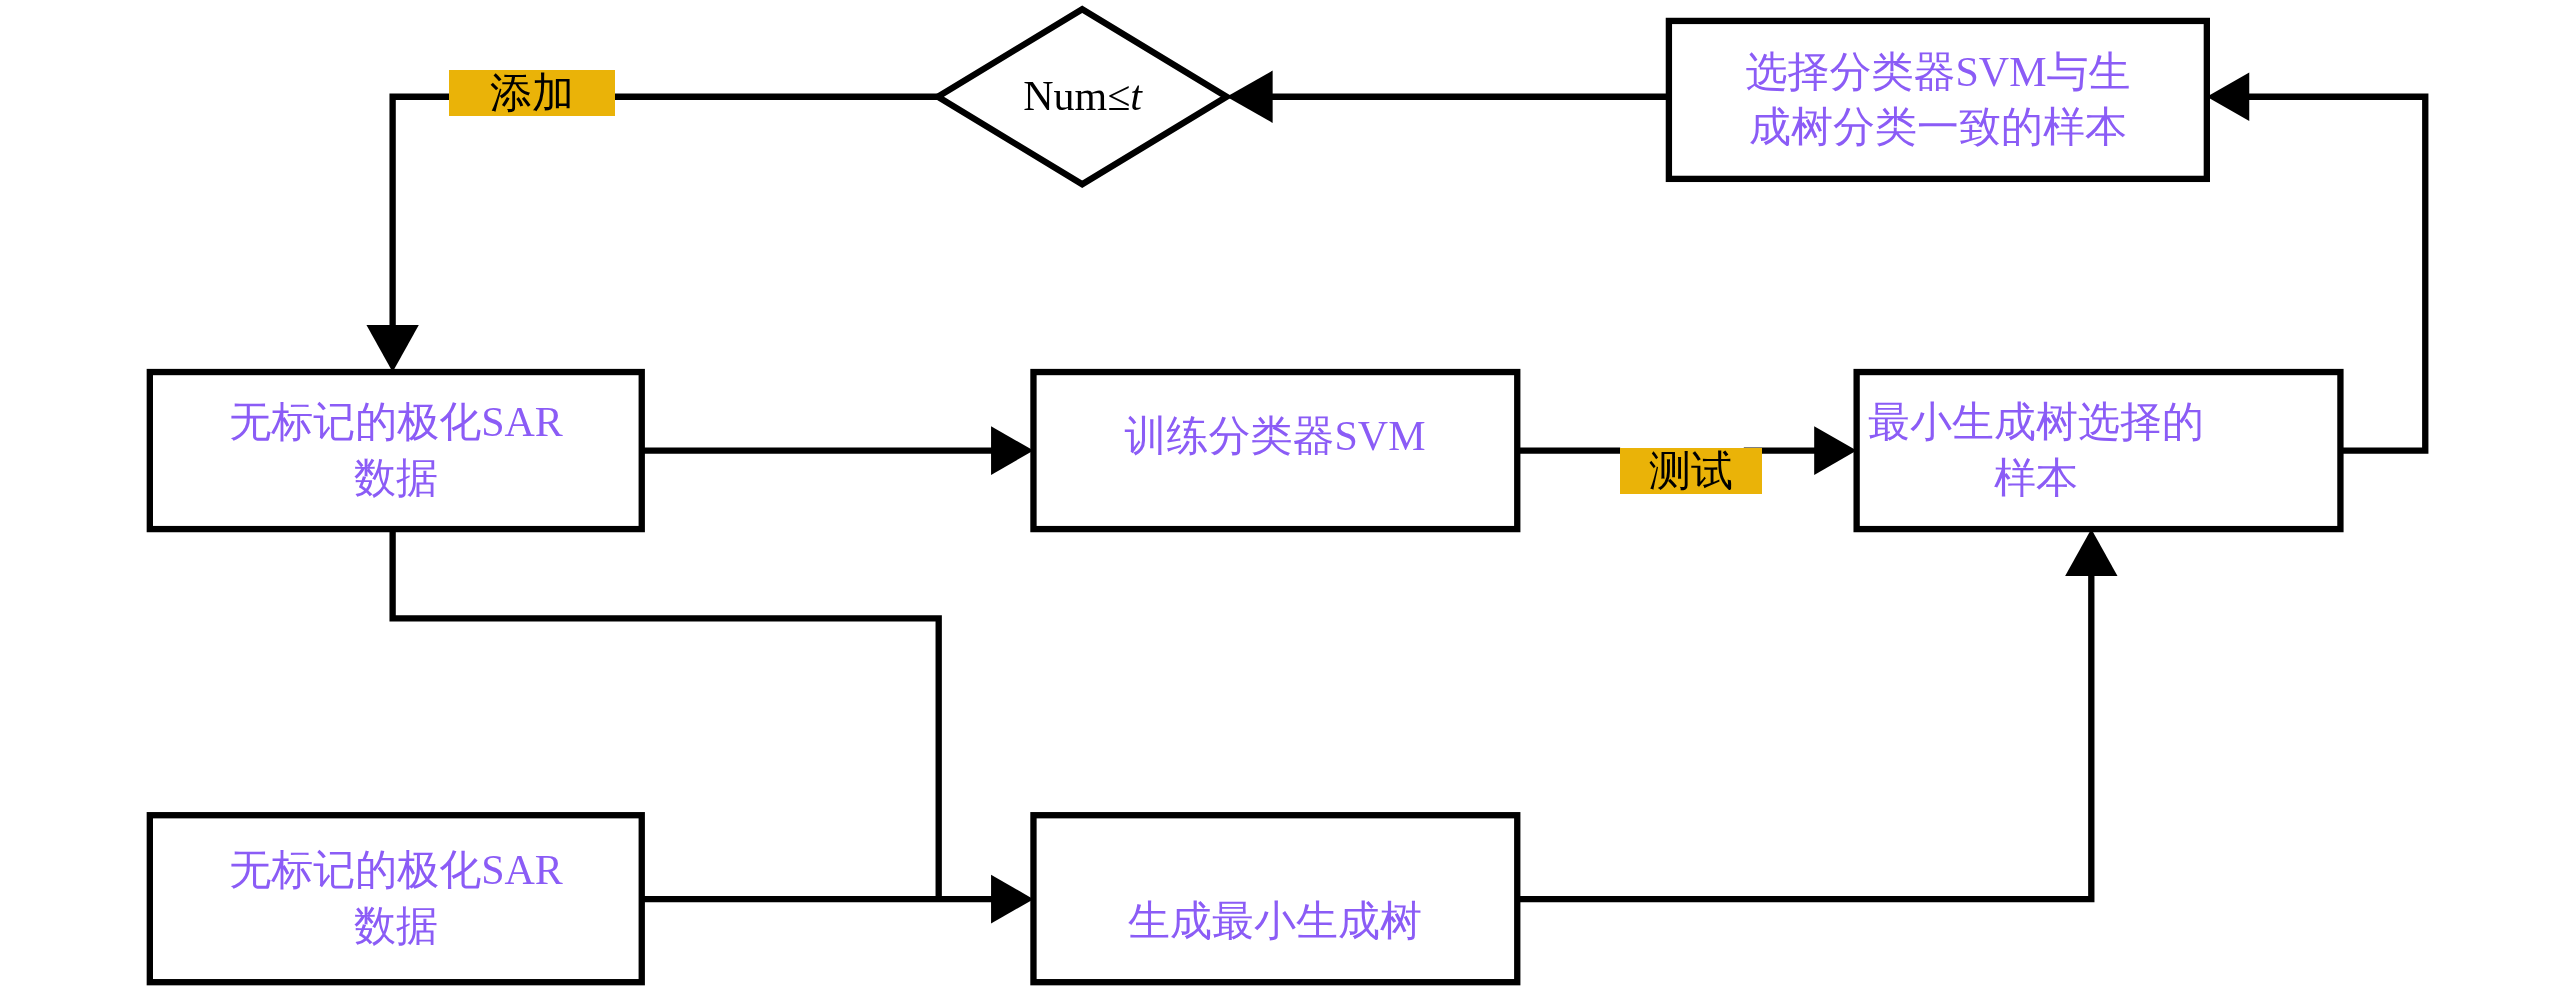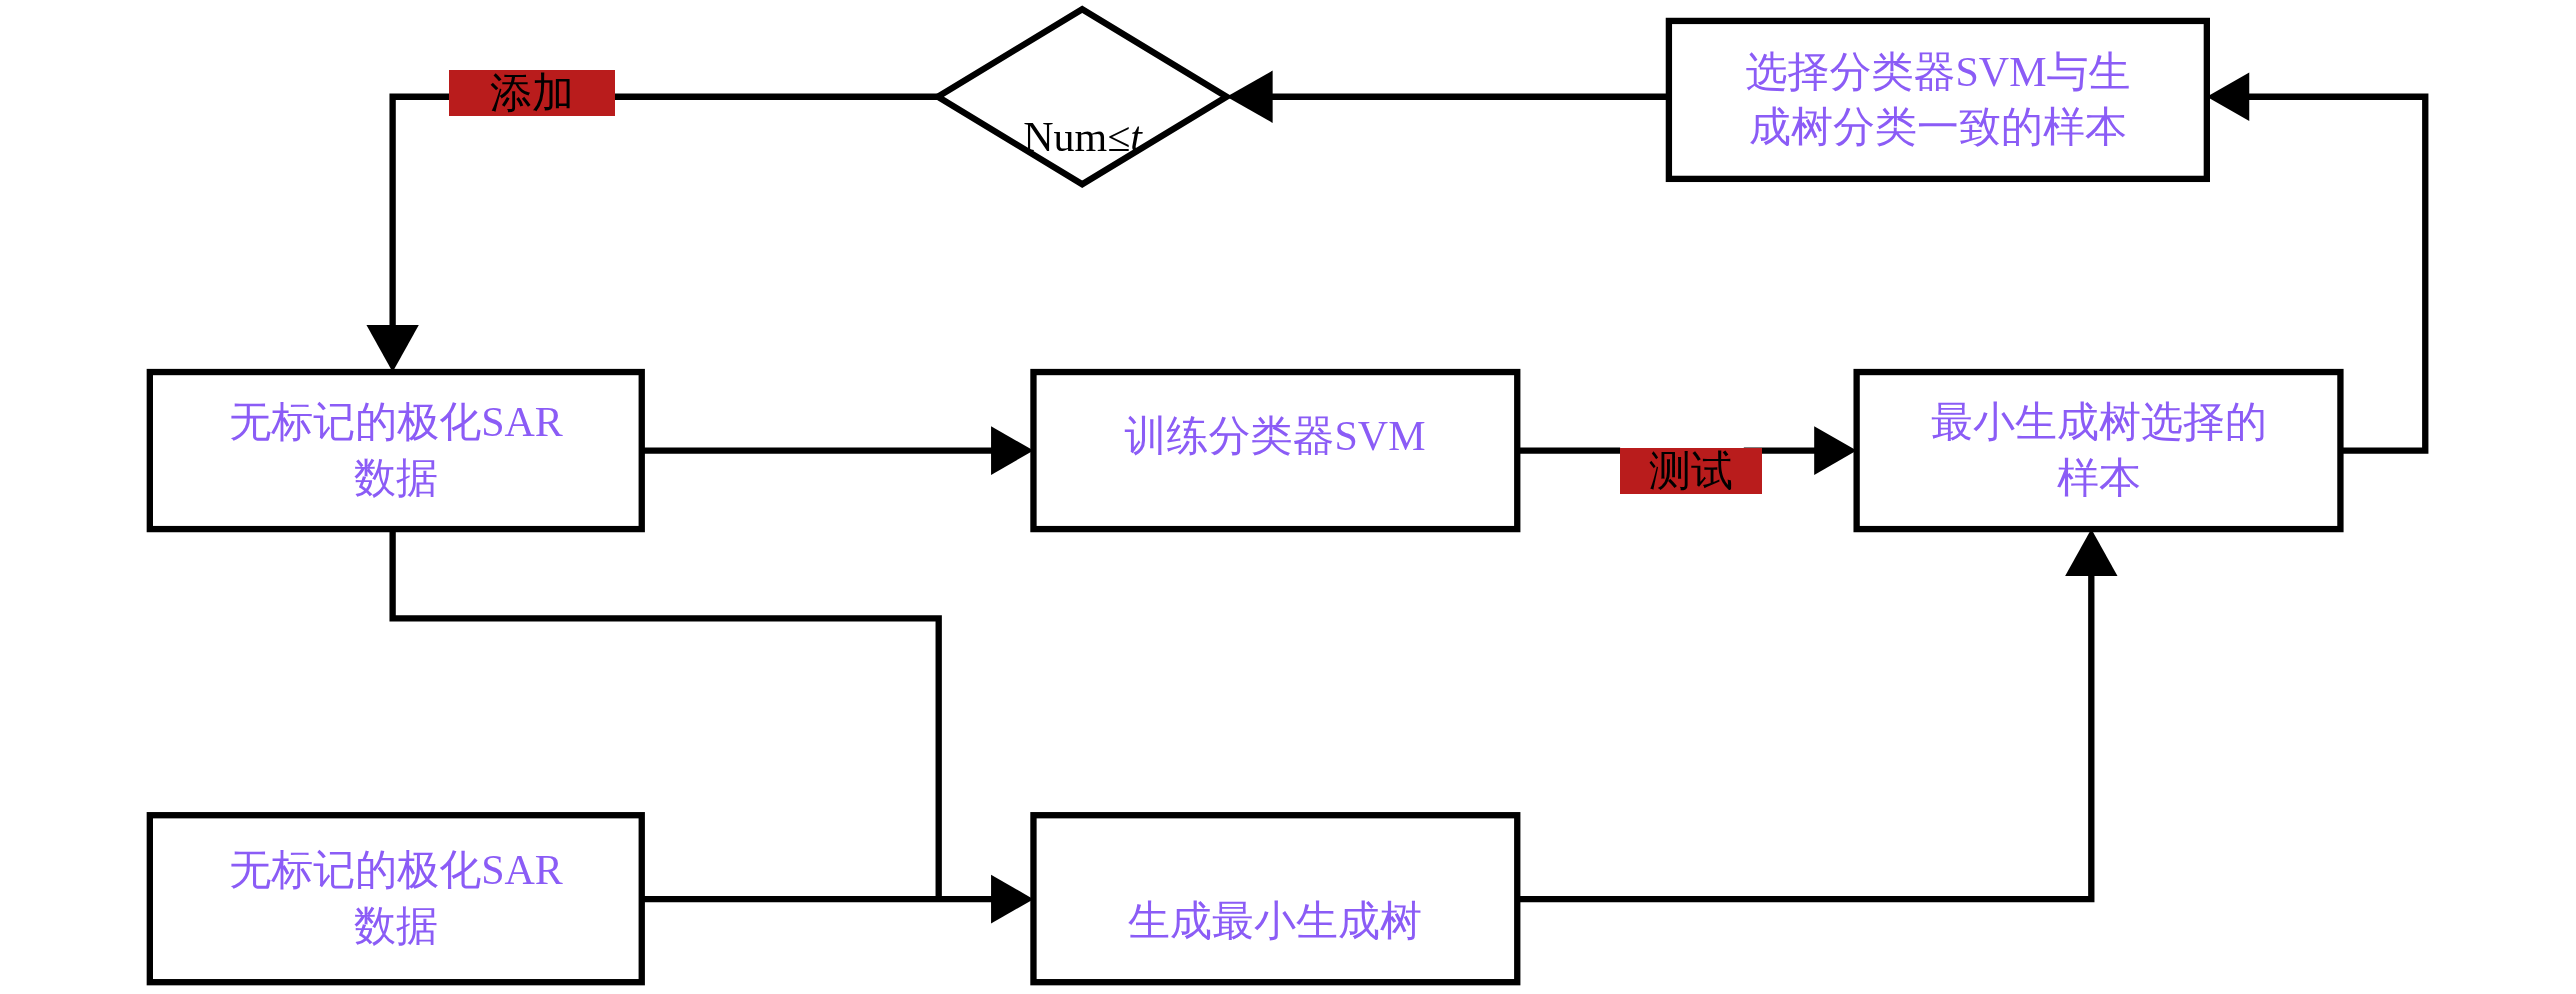--- a/index.html
+++ b/index.html
@@ -32,33 +32,32 @@
     line-height: 1.32;
     color: #8b5cf6;
     font-size: 42px;
     white-space: pre-line;
     pointer-events: none;
   }
   .edge-label {
     position: absolute;
     color: #000000;
     font-size: 42px;
-    background: #b91c1c;
+    background: #eab308;
     padding: 0 9px;
     line-height: 1.1;
     text-align: center;
     white-space: nowrap;
   }
   .decision-label {
     position: absolute;
     color: #000000;
     font-size: 42px;
     text-align: center;
     white-space: nowrap;
-    margin-top: 41px;
   }
   .decision-label .italic-var {
     font-style: italic;
   }
 </style>
 </head>
 <body>
 
 <div id="canvas">
 
@@ -118,21 +117,21 @@
       <polyline points="1681,996 2317,996 2317,628" fill="none" stroke="#000000" stroke-width="7"></polyline>
       <polygon points="2317,586 2288,638 2346,638" fill="#000000"></polygon>
     </g>
   </svg>
 
   <div class="node-label" style="left:150px; top:372px; width:492px; height:157px;">无标记的极化SAR
 数据</div>
 
   <div class="node-label" style="left:1033px; top:358px; width:484px; height:157px;">训练分类器SVM</div>
 
-  <div class="node-label" style="left:1857px; top:372px; width:484px; height:157px;">最小生成树选择的
+  <div class="node-label" style="left:1794px; top:372px; width:484px; height:157px;">最小生成树选择的
 样本</div>
 
   <div class="node-label" style="left:150px; top:815px; width:492px; height:167px;">无标记的极化SAR
 数据</div>
 
   <div class="node-label" style="left:1033px; top:838px; width:484px; height:167px;">生成最小生成树</div>
 
   <div class="node-label" style="left:1669px; top:21px; width:538px; height:158px;">选择分类器SVM与生
 成树分类一致的样本</div>
 

